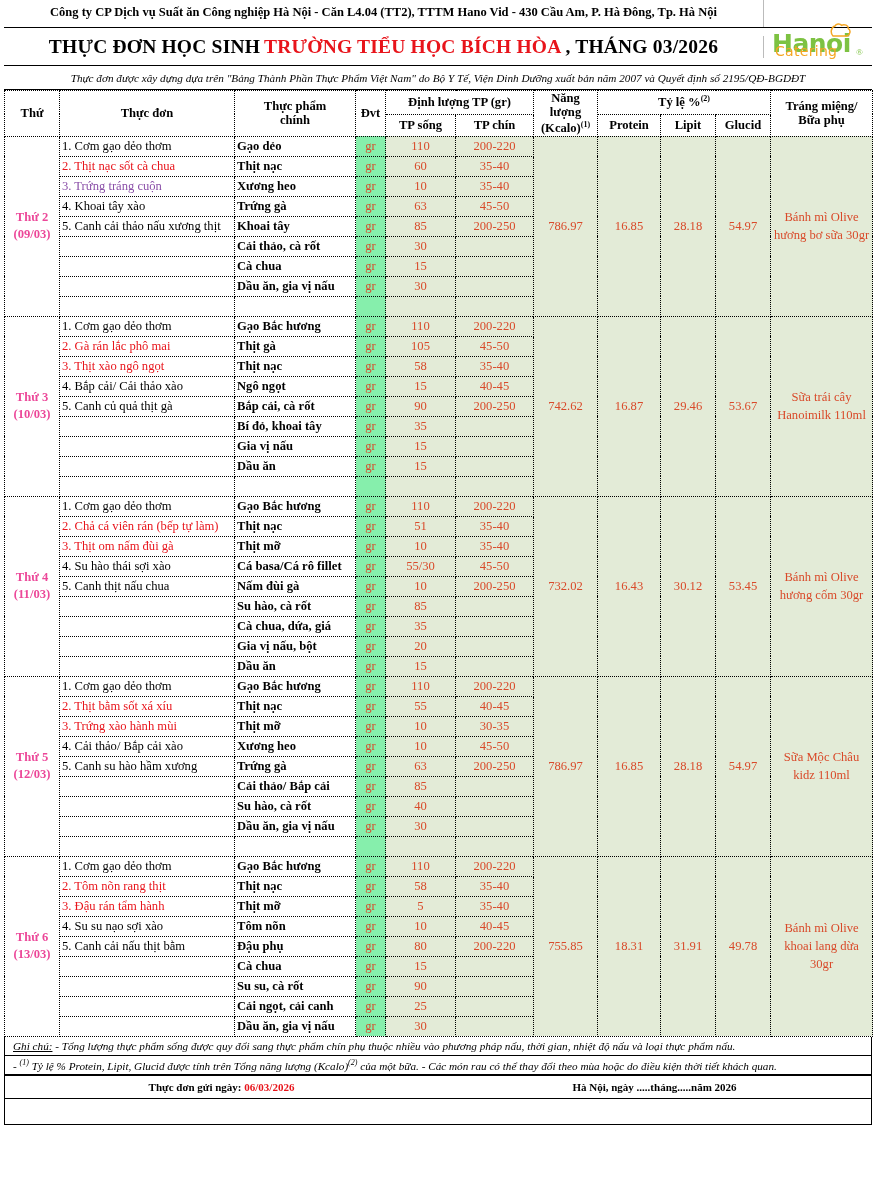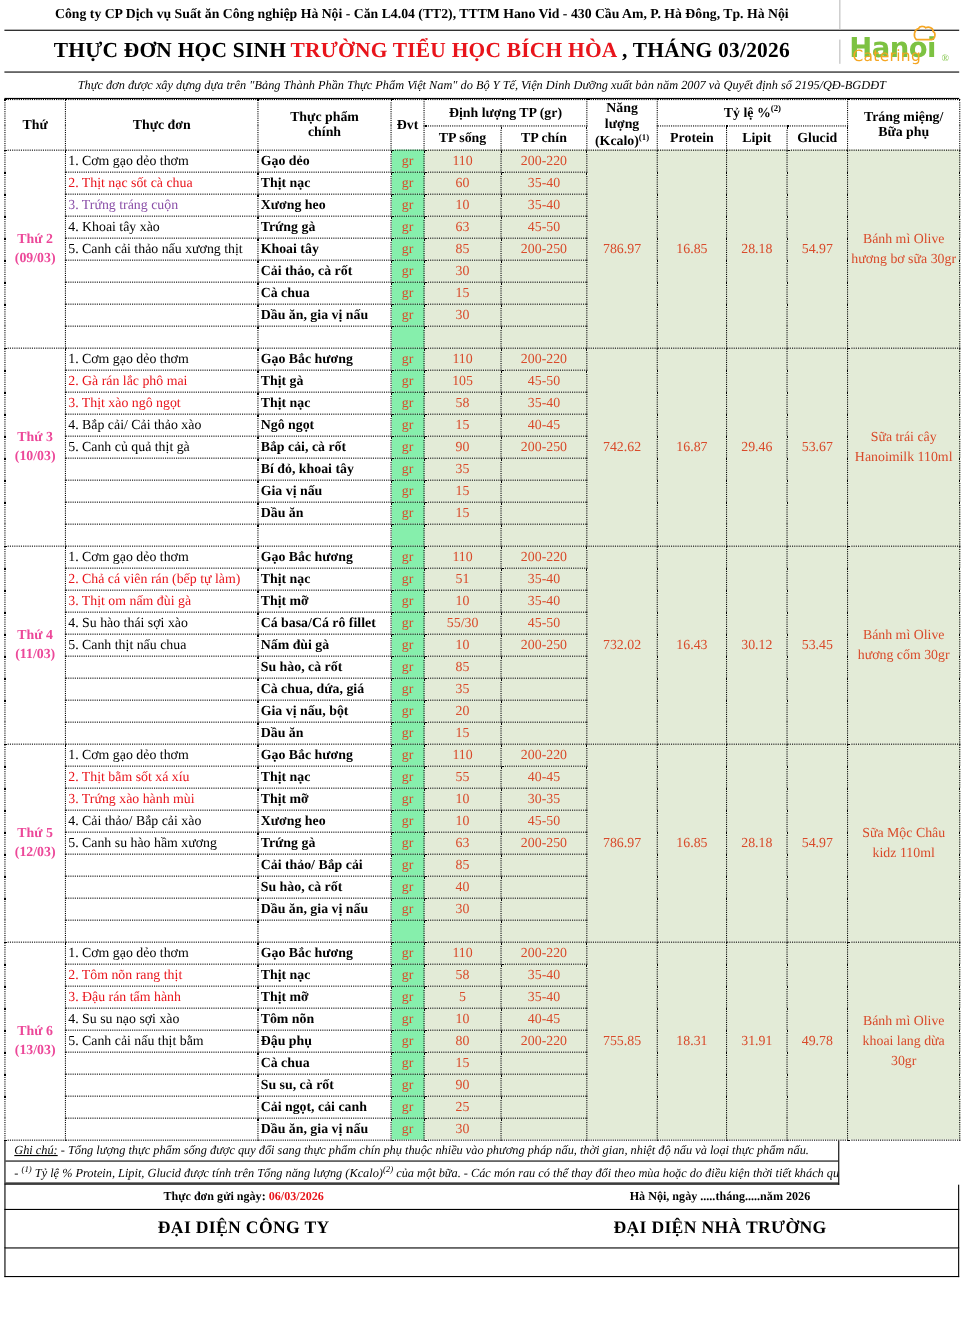--- a/index.html
+++ b/index.html
@@ -141,21 +141,21 @@
   }
 
   .clr-black  { color:#000000; }
   .clr-red    { color:#e8141b; }
   .clr-purple { color:#8a4fa8; }
 
   
   .notes {
     border-left:1px solid #000; border-right:1px solid #000;
     border-bottom:1px solid #000;
-    width:759px;
+    width:868px;
   }
   .note-line {
     font-size:11.2px; font-style:italic; padding:2px 4px 2px 8px;
     border-bottom:1px solid #000; line-height:1.25;
     white-space:nowrap; overflow:hidden;
   }
   .note-line.last { border-bottom:1px solid #000; }
   .note-line u { text-decoration:underline; }
   .note-line sup { font-size:8px; }
 
@@ -628,19 +628,15 @@
   </div>
 
   <div class="signrow">
     <div class="half sent-date">
       <span>Thực đơn gửi ngày:</span>
       <span class="dt">06/03/2026</span>
     </div>
     <div class="half plain">Hà Nội, ngày .....tháng.....năm 2026</div>
   </div>
 
-  <div class="signrow signrow2">
-    <div class="half">ĐẠI DIỆN CÔNG TY</div>
-    <div class="half">ĐẠI DIỆN NHÀ TRƯỜNG</div>
-  </div>
 
   <div class="tailrow"></div>
 </div>
 
 </body></html>

